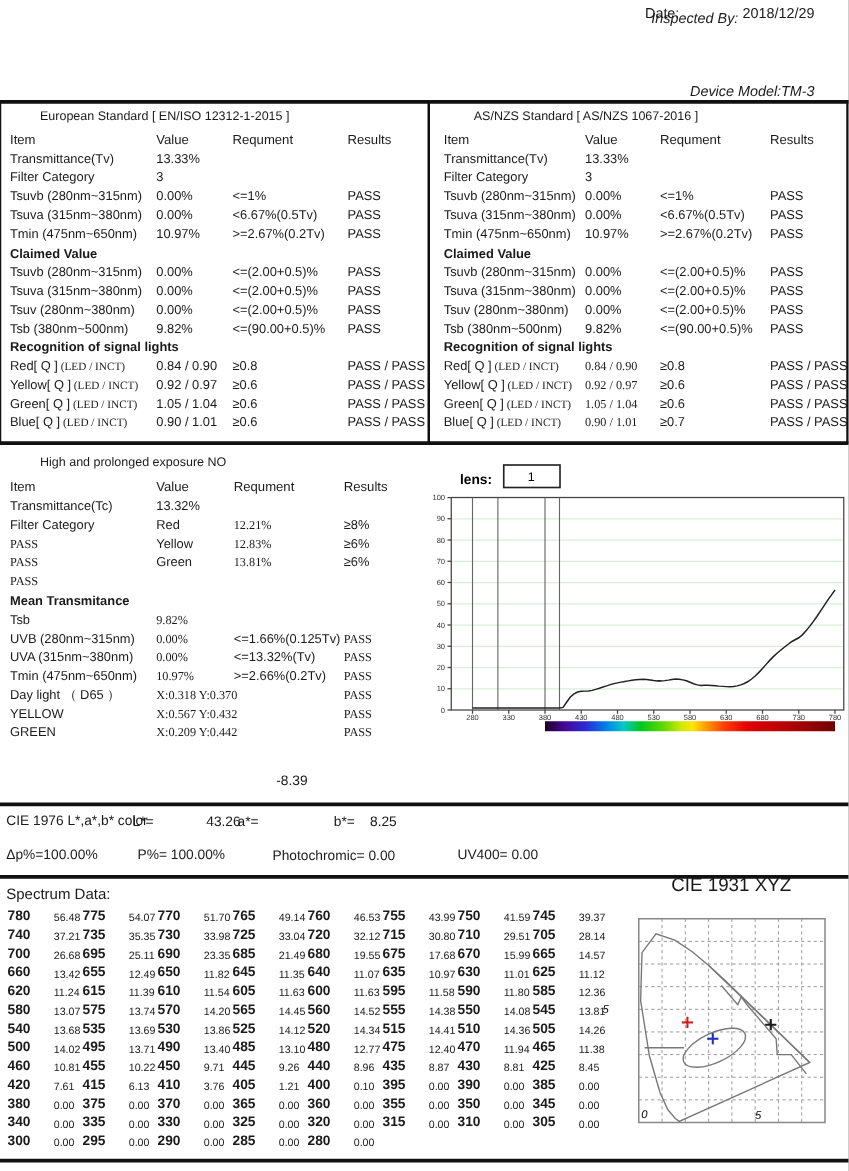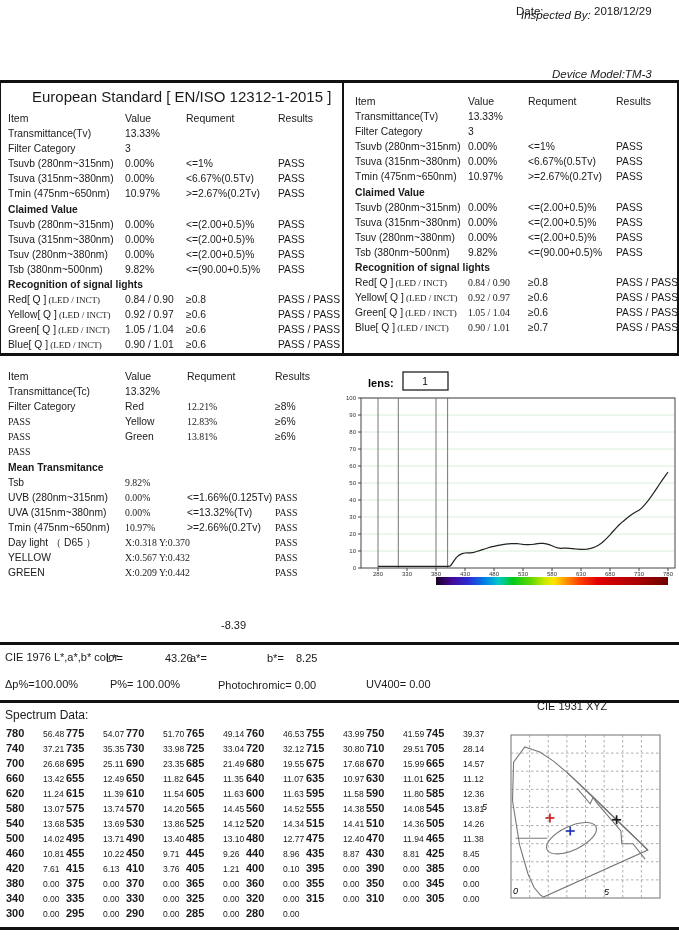--- a/index.html
+++ b/index.html
@@ -5,21 +5,21 @@
   html,body{margin:0;padding:0;background:#888;}
   #page{position:relative;width:679px;height:937px;background:#ffffff;
         font-family:"Liberation Sans",sans-serif;color:#1a1a1a;overflow:hidden;}
   .abs{position:absolute;}
   .it{font-style:italic;}
   .b{font-weight:400;}
   .hdr{font-size:11.5px;}
   
   .rule{position:absolute;background:#111;}
   
-  .stitle{font-size:15px;white-space:nowrap;padding-left:24px;}
+  .stitle{font-size:10px;white-space:nowrap;padding-left:24px;}
   .stdgrid{display:grid;grid-auto-rows:15.1px;font-size:10.3px;line-height:13px;margin-top:7px;}
   .stdgrid div{white-space:nowrap;}
   .th{font-size:10.5px;}
   .sec{font-weight:700;grid-column:1 / 5;}
   .serif{font-family:"Liberation Serif",serif;font-size:9.8px;}
   .serif2{font-family:"Liberation Serif",serif;font-size:9px;}
   .small{font-size:9.5px;}
   
   #specgrid{display:grid;grid-template-columns:repeat(8,37px 23px);grid-auto-rows:15px;width:480px;}
   .swl{font-weight:700;font-size:11px;}
@@ -102,20 +102,21 @@
         <div class="trq">≥0.6</div>
         <div class="trs">PASS / PASS</div>
         <div class="ti"><span>Blue[ Q ]</span><span class="serif2"> (LED / INCT)</span></div>
         <div class="tv">0.90 / 1.01</div>
         <div class="trq">≥0.6</div>
         <div class="trs">PASS / PASS</div>
       </div>
   </div>
 
   <div class="abs" style="left:355px;top:88px;width:324px;">
+    <div class="stitle">AS/NZS Standard [ AS/NZS 1067-2016 ]</div>
     <div id="tbl-asnzs" class="stdgrid" style="grid-template-columns:113px 60px 88px 63px;">
         <div class="th">Item</div>
         <div class="th">Value</div>
         <div class="th">Requment</div>
         <div class="th">Results</div>
         <div class="ti b"><span>Transmittance(Tv)</span></div>
         <div class="tv">13.33%</div>
         <div class="trq"></div>
         <div class="trs"></div>
         <div class="ti"><span>Filter Category</span></div>
@@ -165,20 +166,21 @@
         <div class="trq">≥0.6</div>
         <div class="trs">PASS / PASS</div>
         <div class="ti"><span>Blue[ Q ]</span><span class="serif2"> (LED / INCT)</span></div>
         <div class="tv serif">0.90 / 1.01</div>
         <div class="trq">≥0.7</div>
         <div class="trs">PASS / PASS</div>
       </div>
   </div>
 
   <div class="abs" style="left:8px;top:362px;width:332px;">
+    <div class="stitle" style="margin-top:3px;">High and prolonged exposure NO</div>
     <div id="tbl-ansi" class="stdgrid" style="grid-template-columns:117px 62px 88px 65px;margin-top:8px;">
         <div class="th">Item</div>
         <div class="th">Value</div>
         <div class="th">Requment</div>
         <div class="th">Results</div>
         <div class="ti b"><span>Transmittance(Tc)</span></div>
         <div class="tv">13.32%</div>
         <div class="trq"></div>
         <div class="trs"></div>
         <div class="ti"><span>Filter Category</span></div>
@@ -530,21 +532,21 @@
         <div class="sv">0.00</div>
         <div class="swl">290</div>
         <div class="sv">0.00</div>
         <div class="swl">285</div>
         <div class="sv">0.00</div>
         <div class="swl">280</div>
         <div class="sv">0.00</div>
       </div>
     </div>
 
-  <div class="abs b" style="left:537px;top:700px;font-size:11px;">CIE 1931 XYZ</div>
+  <div class="abs b" style="left:537px;top:700px;font-size:15px;">CIE 1931 XYZ</div>
   <svg id="cie-svg" class="abs" style="left:480px;top:698px;" width="199" height="226" viewBox="0 0 199 226">
     <rect x="31" y="37" width="149" height="163" fill="none" stroke="#888" stroke-width="1.2"></rect>
     <g id="cie-grid">
         <line x1="49.625" y1="37" x2="49.625" y2="200" stroke="#999" stroke-width="0.8" stroke-dasharray="2.5,2.5"></line>
         <line x1="68.25" y1="37" x2="68.25" y2="200" stroke="#999" stroke-width="0.8" stroke-dasharray="2.5,2.5"></line>
         <line x1="86.875" y1="37" x2="86.875" y2="200" stroke="#999" stroke-width="0.8" stroke-dasharray="2.5,2.5"></line>
         <line x1="105.5" y1="37" x2="105.5" y2="200" stroke="#999" stroke-width="0.8" stroke-dasharray="2.5,2.5"></line>
         <line x1="124.125" y1="37" x2="124.125" y2="200" stroke="#999" stroke-width="0.8" stroke-dasharray="2.5,2.5"></line>
         <line x1="142.75" y1="37" x2="142.75" y2="200" stroke="#999" stroke-width="0.8" stroke-dasharray="2.5,2.5"></line>
         <line x1="161.375" y1="37" x2="161.375" y2="200" stroke="#999" stroke-width="0.8" stroke-dasharray="2.5,2.5"></line>

